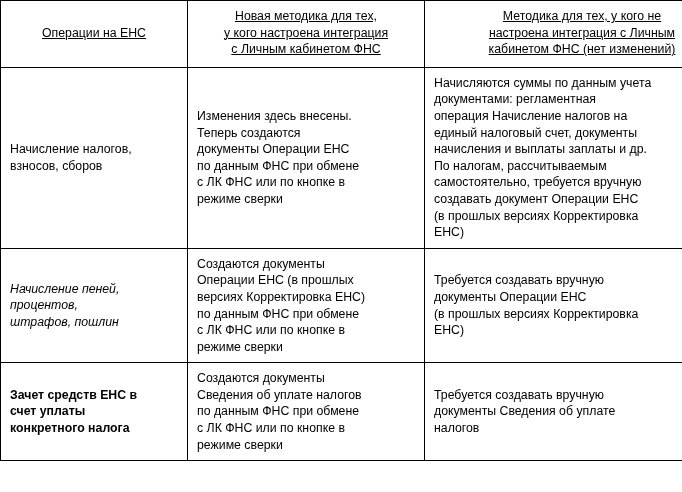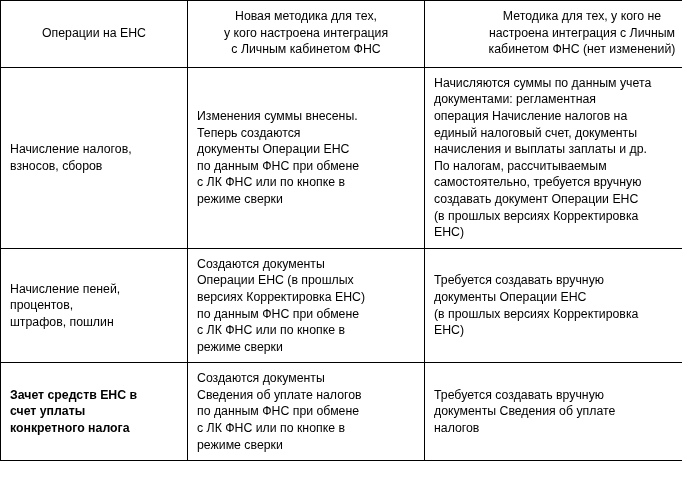--- a/index.html
+++ b/index.html
@@ -23,20 +23,21 @@
     border: 1px solid #000000;
     vertical-align: middle;
     padding: 7px 9px 7px 9px;
     font-size: 12.3px;
     line-height: 1.35;
   }
   table.ens-table tr.header-row td {
     text-align: center;
     vertical-align: middle;
     padding-bottom: 9px;
+    text-decoration: underline;
   }
   table.ens-table tr.header-row td.col-first {
     text-align: center;
   }
   .col-first { width: 168px; }
   .col-second { width: 218px; }
   .col-third { width: 296px; }
 </style>
 </head>
 <body>
@@ -48,39 +49,39 @@
       <td class="col-second" style="white-space: pre-wrap;">Новая методика для тех,
 у кого настроена интеграция
 с Личным кабинетом ФНС</td>
       <td class="col-third" style="white-space: pre-wrap;">Методика для тех, у кого не
 настроена интеграция с Личным
 кабинетом ФНС (нет изменений)</td>
     </tr>
     <tr>
       <td class="col-first" style="white-space: pre-wrap; margin-top: 36px;">Начисление налогов,
 взносов, сборов</td>
-      <td class="col-second" style="white-space: pre-wrap;">Изменения суммы внесены.
+      <td class="col-second" style="white-space: pre-wrap;">Изменения здесь внесены.
 Теперь создаются
 документы Операции ЕНС
 по данным ФНС при обмене
 с ЛК ФНС или по кнопке в
 режиме сверки</td>
       <td class="col-third" style="white-space: pre-wrap;">Начисляются суммы по данным учета
 документами: регламентная
 операция Начисление налогов на
 единый налоговый счет, документы
 начисления и выплаты заплаты и др.
 По налогам, рассчитываемым
 самостоятельно, требуется вручную
 создавать документ Операции ЕНС
 (в прошлых версиях Корректировка
 ЕНС)</td>
     </tr>
     <tr>
-      <td class="col-first" style="white-space: pre-wrap;">Начисление пеней,
+      <td class="col-first" style="white-space: pre-wrap; font-style: italic;">Начисление пеней,
 процентов,
 штрафов, пошлин</td>
       <td class="col-second" style="white-space: pre-wrap;">Создаются документы
 Операции ЕНС (в прошлых
 версиях Корректировка ЕНС)
 по данным ФНС при обмене
 с ЛК ФНС или по кнопке в
 режиме сверки</td>
       <td class="col-third" style="white-space: pre-wrap;">Требуется создавать вручную
 документы Операции ЕНС

